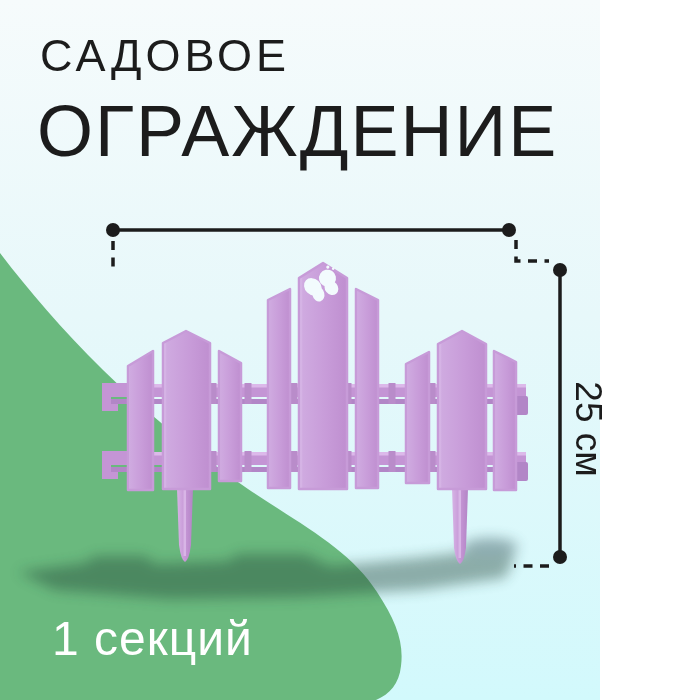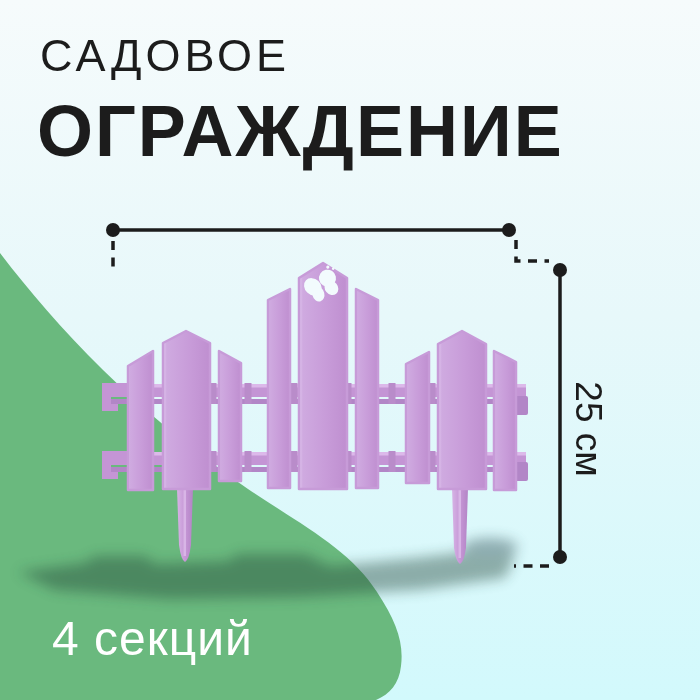--- a/index.html
+++ b/index.html
@@ -11,28 +11,28 @@
     --fence-purple-light:#ddc0ec;
     --annotation-black:#1c1c1c;
     --badge-text:#ffffff;
   }
   html,body{margin:0;padding:0;}
   body{
     width:700px;height:700px;overflow:hidden;
     font-family:"Liberation Sans", sans-serif;
   }
   .stage{
-    position:relative;width:700px;height:700px;
+    position:relative;width:600px;height:700px;
     background:linear-gradient(180deg,var(--background-top) 0%,#e7f8fa 45%,var(--background-bottom) 100%);
   }
   .scene{position:absolute;left:0;top:0;width:700px;height:700px;}
 
   .title{position:absolute;left:40px;top:33px;color:var(--annotation-black);}
   .title-line1{font-size:45px;letter-spacing:4px;font-weight:400;line-height:1;}
-  .title-line2{font-size:72px;letter-spacing:2px;font-weight:700;line-height:1;margin-top:17px;margin-left:-3px;}
+  .title-line2{font-size:72px;letter-spacing:2px;font-weight:400;line-height:1;margin-top:17px;margin-left:-3px;}
 
   .dim-label{
     position:absolute;color:var(--annotation-black);
     font-size:37px;font-weight:400;text-align:center;white-space:nowrap;
   }
   .dim-width{left:261px;top:181px;width:160px;}
   .dim-height{
     left:508px;top:408px;width:160px;
     transform:rotate(90deg);transform-origin:50% 50%;
   }
@@ -169,15 +169,15 @@
   </svg>
 
   <div class="title">
     <div class="title-line1">САДОВОЕ</div>
     <div class="title-line2">ОГРАЖДЕНИЕ</div>
   </div>
 
 
   <div class="dim-label dim-height">25 см</div>
 
-  <div class="badge">4 секций</div>
+  <div class="badge">1 секций</div>
 
 </div>
 
 </body></html>

